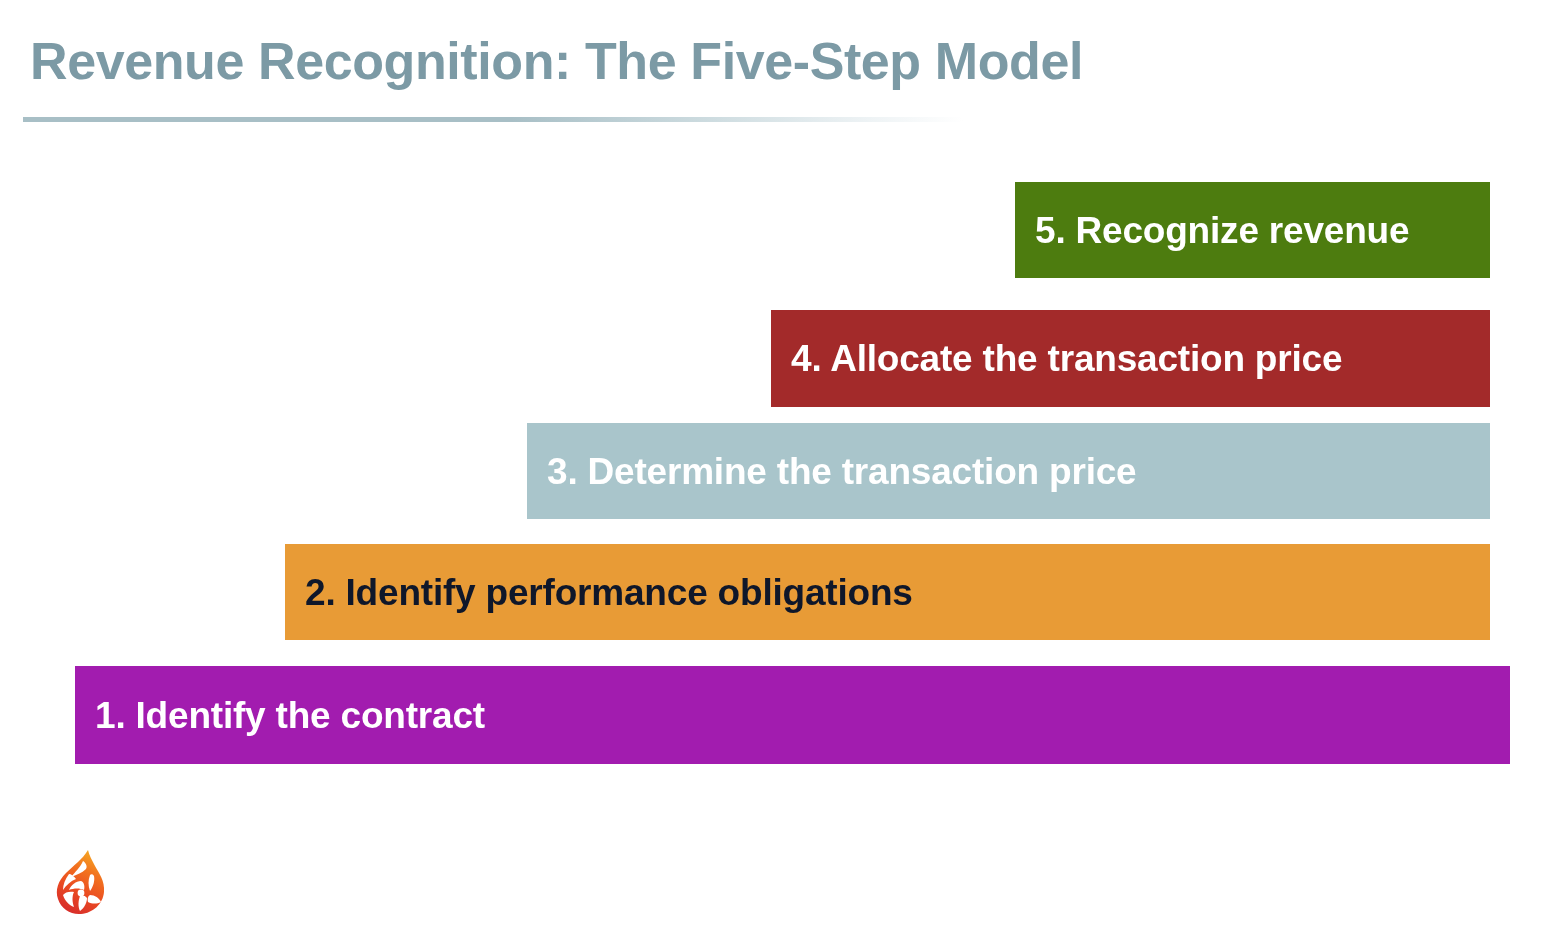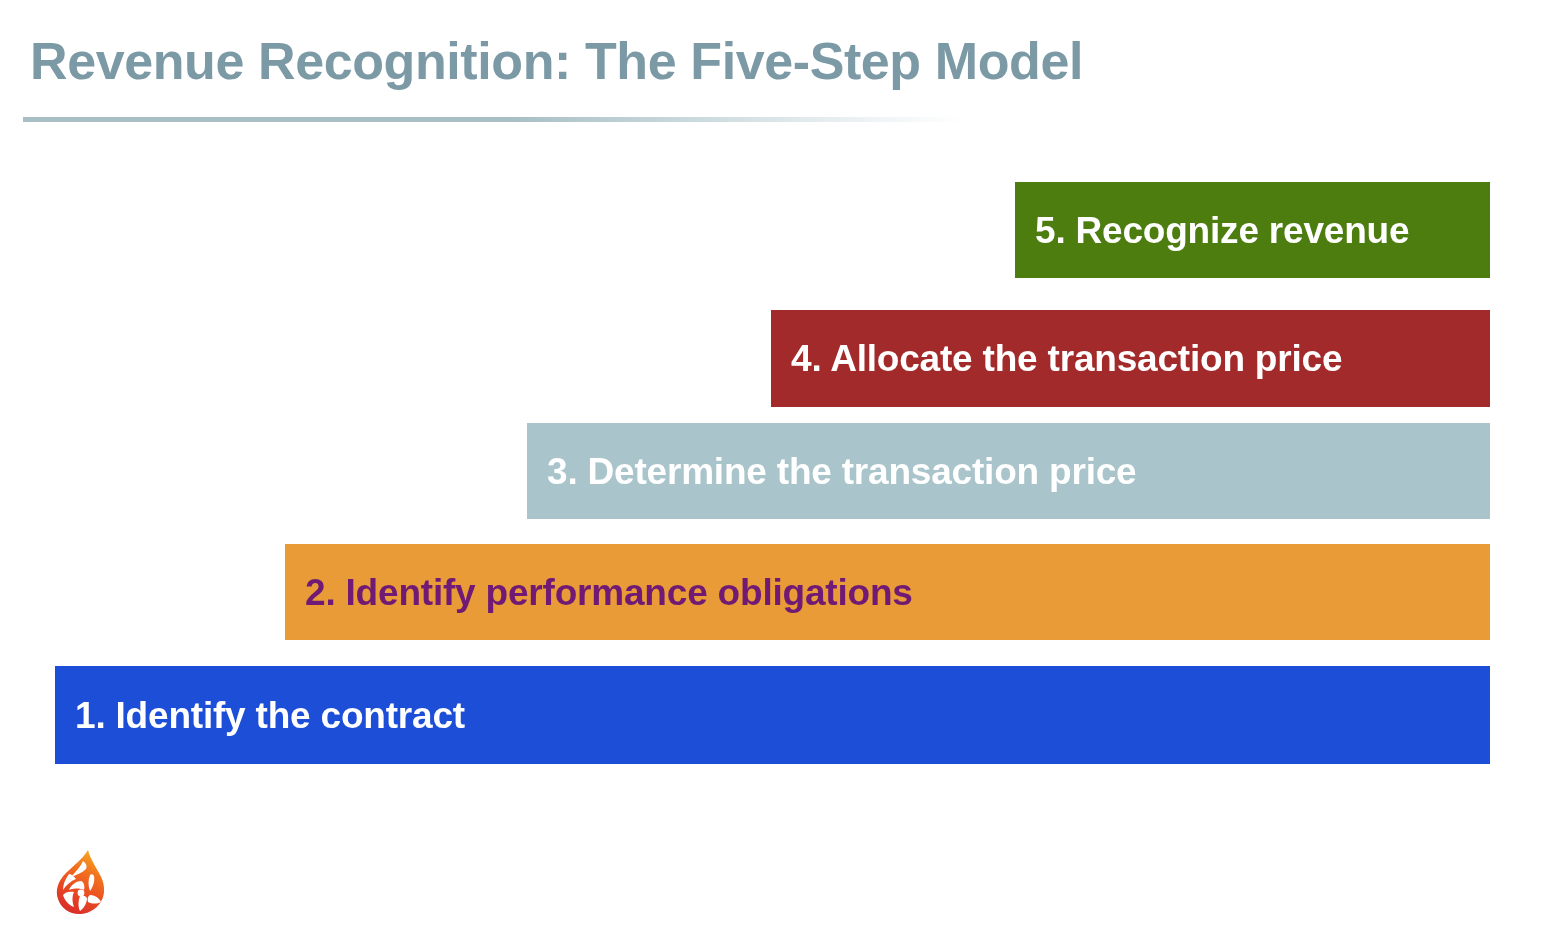--- a/index.html
+++ b/index.html
@@ -117,25 +117,25 @@
     </div>
 
     <div class="step-bar step-4" style="background: rgb(163, 42, 42); color: rgb(255, 255, 255);">
       <span class="step-label">4. Allocate the transaction price</span>
     </div>
 
     <div class="step-bar step-3" style="background: rgb(169, 197, 203); color: rgb(255, 255, 255);">
       <span class="step-label">3. Determine the transaction price</span>
     </div>
 
-    <div class="step-bar step-2" style="background: rgb(232, 155, 54); color: #701a75;">
+    <div class="step-bar step-2" style="background: rgb(232, 155, 54); color: #0f172a;">
       <span class="step-label">2. Identify performance obligations</span>
     </div>
 
-    <div class="step-bar step-1" style="background: #1d4ed8; color: rgb(255, 255, 255);">
+    <div class="step-bar step-1" style="background: #a21caf; color: rgb(255, 255, 255); margin-left: 20px;">
       <span class="step-label">1. Identify the contract</span>
     </div>
 
   </div>
 
   <div class="footer">
     <span class="logo-mark">
       <svg viewBox="0 0 60 68" width="60" height="68" aria-hidden="true">
         <defs>
           <linearGradient id="flameGrad" x1="0.65" y1="0" x2="0.25" y2="1">

